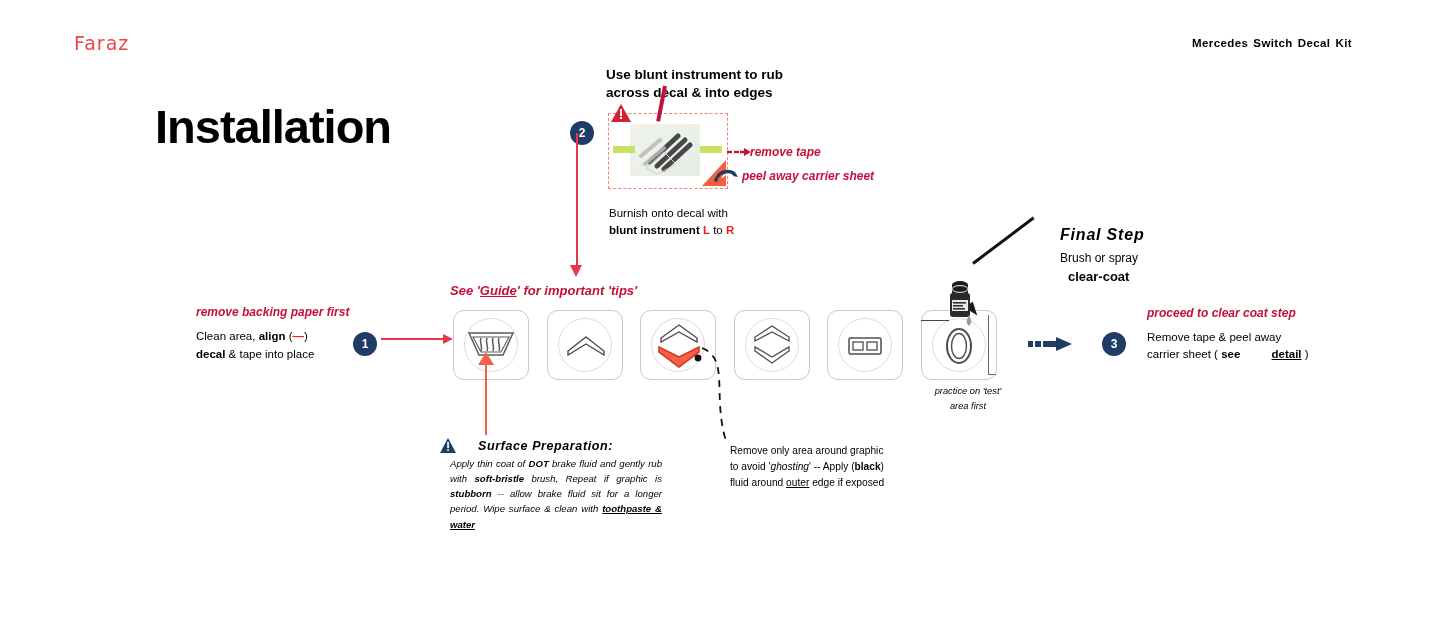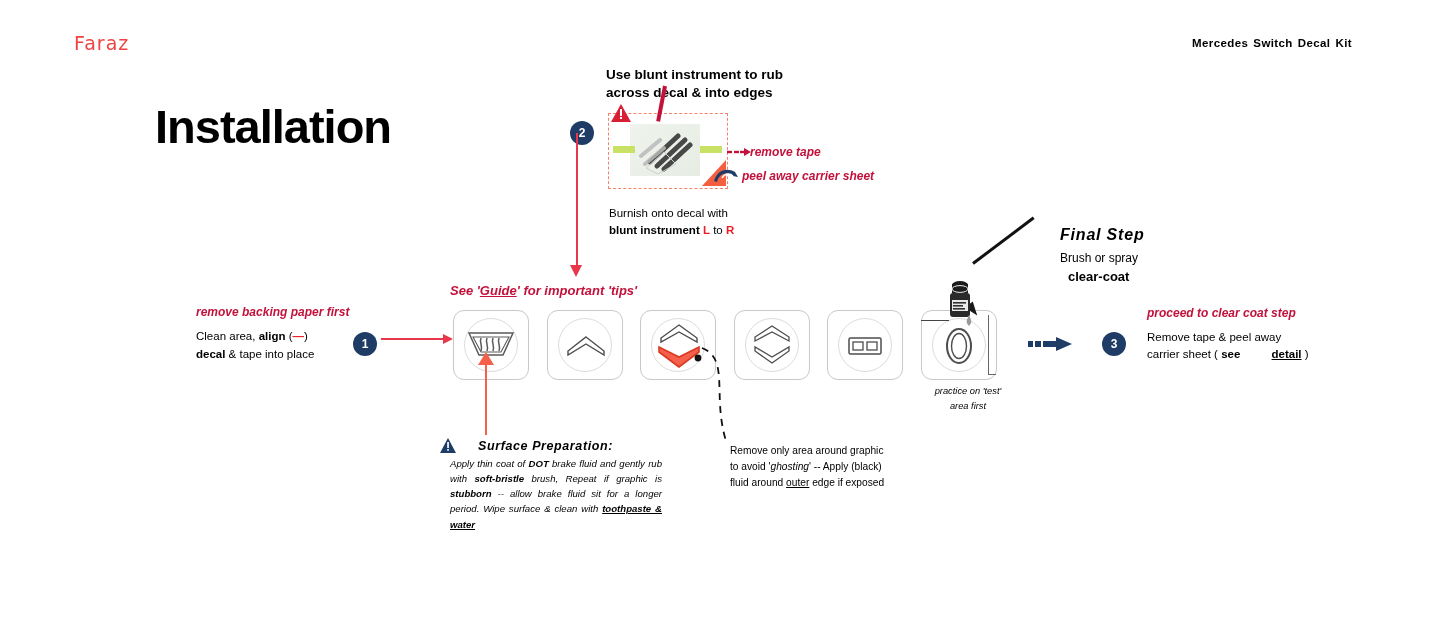--- a/index.html
+++ b/index.html
@@ -88,21 +88,21 @@
   #sp-title{left:440px;top:438px;font-size:12.5px;font-weight:bold;font-style:italic;
             letter-spacing:.6px;white-space:nowrap;display:flex;align-items:flex-end;gap:22px;}
   #sp-body{left:450px;top:456px;width:212px;font-size:9.6px;font-style:italic;
            line-height:1.58;text-align:justify;}
   #sp-body b{font-weight:bold;font-style:italic;margin-top:44px;}
   #sp-body u{text-decoration:underline;font-weight:bold;}
 
   
   #ghost-note{left:730px;top:443px;font-size:10.2px;line-height:1.55;white-space:nowrap;}
   #ghost-note i{font-style:italic;text-align:center;}
-  #ghost-note b{font-weight:normal;}
+  #ghost-note b{font-weight:bold;}
   #ghost-note u{text-decoration:underline;}
 
   
   #practice{left:898px;top:384px;width:140px;text-align:center;font-size:9.3px;
             font-weight:normal;font-style:italic;line-height:1.6;}
 
   
   #final-title{left:1060px;top:226px;font-size:16px;font-weight:bold;font-style:italic;
                letter-spacing:.8px;white-space:nowrap;}
   #final-sub{left:1060px;top:249px;font-size:12px;line-height:1.5;white-space:nowrap;}

